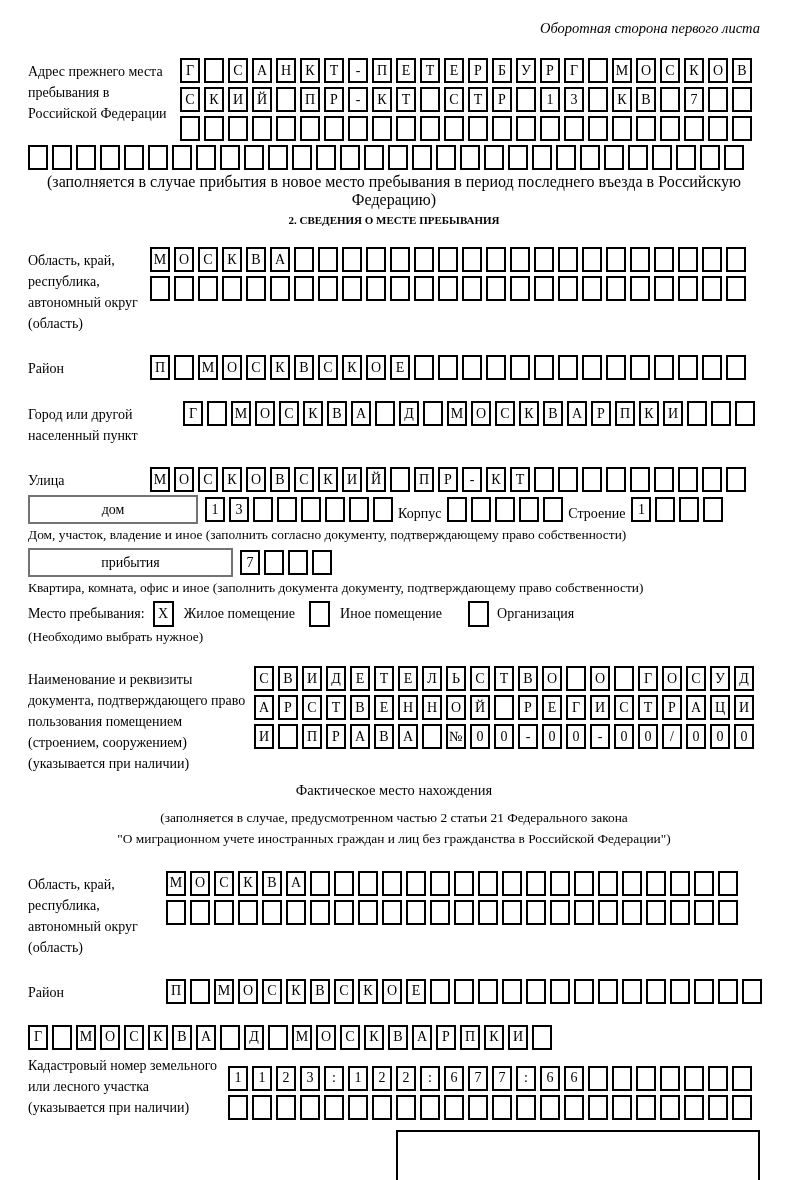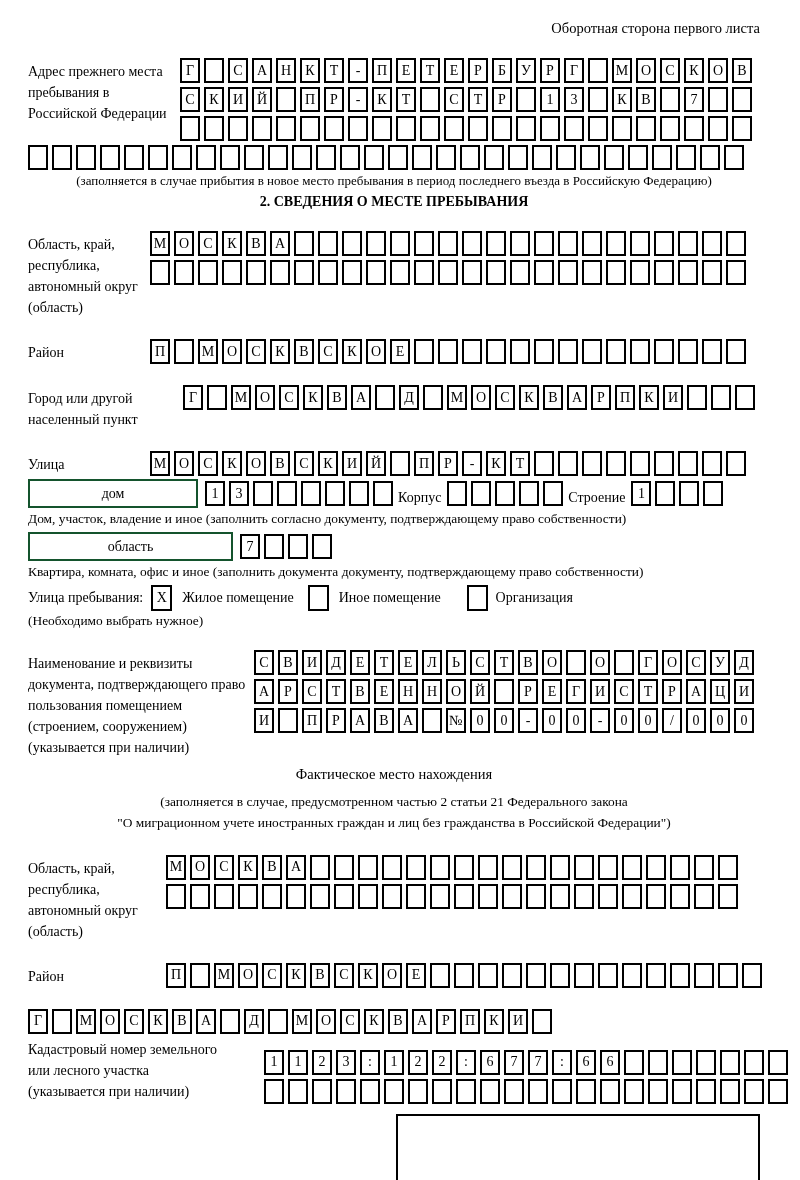--- a/index.html
+++ b/index.html
@@ -3,61 +3,61 @@
 <meta charset="utf-8">
 <style>
   * { margin:0; padding:0; box-sizing:border-box; }
   html,body { background:#fff; }
   body {
     width:800px; height:1180px; overflow:hidden;
     font-family:"Liberation Serif","DejaVu Serif",serif;
     color:#000; font-size:14px;
     padding:20px 40px 0 28px;
   }
-  .corner { text-align:right; font-size:14.5px; margin-bottom:19px; }
+  .corner { text-align:right; font-size:14.5px; margin-bottom:19px;font-style:italic; }
 
   .field { display:flex; align-items:flex-start; margin-bottom:3px;margin-top:21px; }
   .label { flex-shrink:0; line-height:1.5; font-size:14px; padding-top:3px; }
   .lw152{width:152px} .lw122{width:122px} .lw155{width:155px}
   .lw138{width:138px} .lw200{width:200px} .lw226{width:226px}
   .rows { display:flex; flex-direction:column; gap:4px; }
 
   .cellrow { display:flex; gap:4px; }
   .cell {
     width:20px; height:25px; flex-shrink:0;
     border:2px solid #000;
     display:flex; align-items:center; justify-content:center;
     font-size:14px; line-height:1;
   }
   .fullrow { margin-top:4px; }
 
-  .note { text-align:center; font-size:13px; margin-top:3px; margin-bottom:5px; }
-  .h2 { text-align:center; font-weight:bold; font-size:14px; margin:2px 0 6px 0; }
+  .note { text-align:center; font-size:16px; margin-top:3px; margin-bottom:5px; }
+  .h2 { text-align:center; font-weight:bold; font-size:11px; margin:2px 0 6px 0; }
 
   .houserow { display:flex; align-items:center; margin:2px 0 3px 0; }
   .labelbox {
-    height:29px; border:2px solid #14532d;
+    height:29px; border:2px solid #737373;
     display:flex; align-items:center; justify-content:center;
     font-size:14px; margin-right:7px;
   }
   .boxdom { width:170px; } .boxkv { width:205px; }
   .inline-label { margin:8px 6px 0 5px; font-size:14px; }
   .caption { font-size:13.4px; margin-bottom:5px; }
 
   .stayrow { display:flex; align-items:center; margin:4px 0 2px 0; }
   .cb { width:21px; height:26px; border:2px solid #000;
         display:flex; align-items:center; justify-content:center; font-size:14px; }
   .staylabel { margin:0 14px 0 10px;text-align:center; }
   .staynote { width:620px; text-align:left; font-size:13.4px; margin-bottom:2px; }
 
   .facttitle { text-align:center; font-weight:normal; font-size:14.5px; margin:8px 0 9px 0; }
   .factnote { text-align:center; font-size:13.4px; line-height:1.55; }
   .factnotes { margin-bottom:6px; }
 
-  .cad { margin-top:16px;gap:36px; }
+  .cad { margin-top:16px; }
 
   .stampwrap { margin-top:10px; }
   .stampbox { width:364px; height:172px; border:2px solid #000; margin-left:368px; }
   .stampcaption { width:400px; margin-left:352px; margin-top:5px;
                   text-align:center; font-size:13.4px; line-height:1.5; }
 </style>
 </head>
 <body>
 
 <div>
@@ -368,33 +368,33 @@
         <div class="cell">1</div>
         <div class="cell"></div>
         <div class="cell"></div>
         <div class="cell"></div>
       </div>
   </div>
   <div class="caption">Дом, участок, владение и иное (заполнить согласно документу, подтверждающему право собственности)</div>
 
   <div class="houserow">
     <div class="labelbox boxkv">
-      <span>область</span>
+      <span>прибытия</span>
     </div>
     <div class="cellrow">
         <div class="cell">7</div>
         <div class="cell"></div>
         <div class="cell"></div>
         <div class="cell"></div>
       </div>
   </div>
   <div class="caption">Квартира, комната, офис и иное (заполнить документа документу, подтверждающему право собственности)</div>
 
   <div class="stayrow">
-    <div>Улица пребывания:</div>
+    <div>Место пребывания:</div>
     <div class="cb" style="margin-left:8px;">X</div>
     <div class="staylabel">Жилое помещение</div>
     <div class="cb"></div>
     <div class="staylabel">Иное помещение</div>
     <div class="cb" style="margin-left:12px;"></div>
     <div class="staylabel" style="margin-left:8px;">Организация</div>
   </div>
   <div class="staynote">(Необходимо выбрать нужное)</div>
 
   <div class="field">

